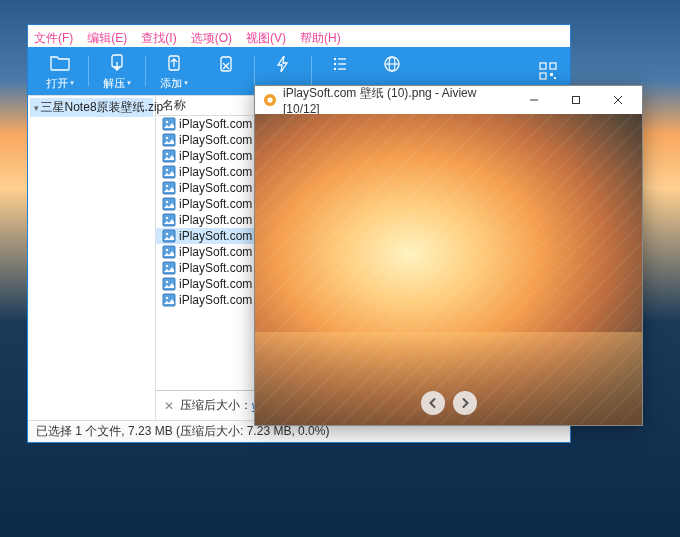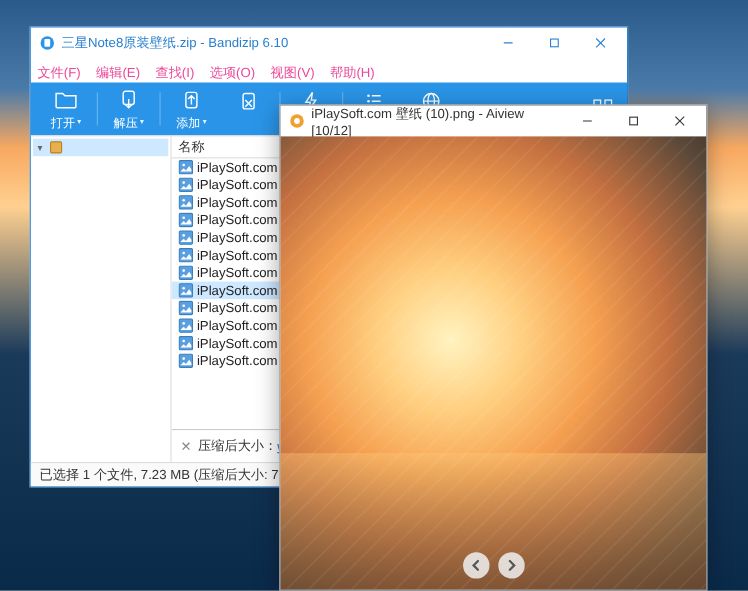--- a/index.html
+++ b/index.html
@@ -130,22 +130,22 @@
   display: flex; align-items: center;
   padding: 0 8px;
   font-size: 12px;
   color: #333;
   background: #fafafa;
 }
 
 
 .aiview-window {
   position: absolute;
-  left: 254px; top: 95px;
-  width: 389px; height: 442px;
+  left: 254px; top: 85px;
+  width: 389px; height: 341px;
   background: #fff;
   border: 1px solid #888;
   display: flex; flex-direction: column;
   box-shadow: 0 4px 20px rgba(0,0,0,0.35);
 }
 .av-titlebar {
   height: 28px;
   display: flex; align-items: center;
   padding: 0 4px 0 8px;
   font-size: 12px;
@@ -179,45 +179,20 @@
   background: rgba(240,240,240,0.85);
   display: flex; align-items: center; justify-content: center;
   cursor: pointer;
   color: #555;
 }
 </style>
 </head>
 <body>
 
 <div class="bandizip-window">
-  <div class="bz-titlebar">
-    <svg class="icon-sm" viewBox="0 0 16 16">
-        <circle cx="8" cy="8" r="7" fill="#2a95e8"></circle>
-        <rect x="5" y="4" width="6" height="8" rx="1" fill="#fff"></rect>
-      </svg>
-    <span class="title">三星Note8原装壁纸.zip - Bandizip 6.10</span>
-    <div class="win-controls">
-      <div class="win-btn">
-          <svg viewBox="0 0 10 10">
-            <line x1="1" y1="5" x2="9" y2="5" stroke="#2a80d0" stroke-width="1"></line>
-          </svg>
-        </div>
-      <div class="win-btn">
-          <svg viewBox="0 0 10 10">
-            <rect x="1.5" y="1.5" width="7" height="7" fill="none" stroke="#2a80d0" stroke-width="1"></rect>
-          </svg>
-        </div>
-      <div class="win-btn">
-          <svg viewBox="0 0 10 10">
-            <line x1="1" y1="1" x2="9" y2="9" stroke="#2a80d0" stroke-width="1"></line>
-            <line x1="9" y1="1" x2="1" y2="9" stroke="#2a80d0" stroke-width="1"></line>
-          </svg>
-        </div>
-    </div>
-  </div>
 
   <div class="bz-menubar">
     <span>文件(F)</span>
     <span>编辑(E)</span>
     <span>查找(I)</span>
     <span>选项(O)</span>
     <span>视图(V)</span>
     <span>帮助(H)</span>
   </div>
 
@@ -305,20 +280,21 @@
     </div>
   </div>
 
   <div class="bz-body">
     <div class="bz-tree">
       <div class="tree-row">
         <span class="tree-expand">▾</span>
         <svg class="tree-ico" viewBox="0 0 14 14">
             <rect x="2" y="2" width="10" height="10" rx="1" fill="#e8b050" stroke="#b8801a"></rect>
           </svg>
+        <span>三星Note8原装壁纸.zip</span>
       </div>
     </div>
 
     <div class="bz-list">
       <div class="bz-list-header">
         <span>名称</span>
       </div>
       <div class="bz-list-rows" id="file-rows">
           <div class="file-row">
             <svg class="file-ico" viewBox="0 0 14 14">

